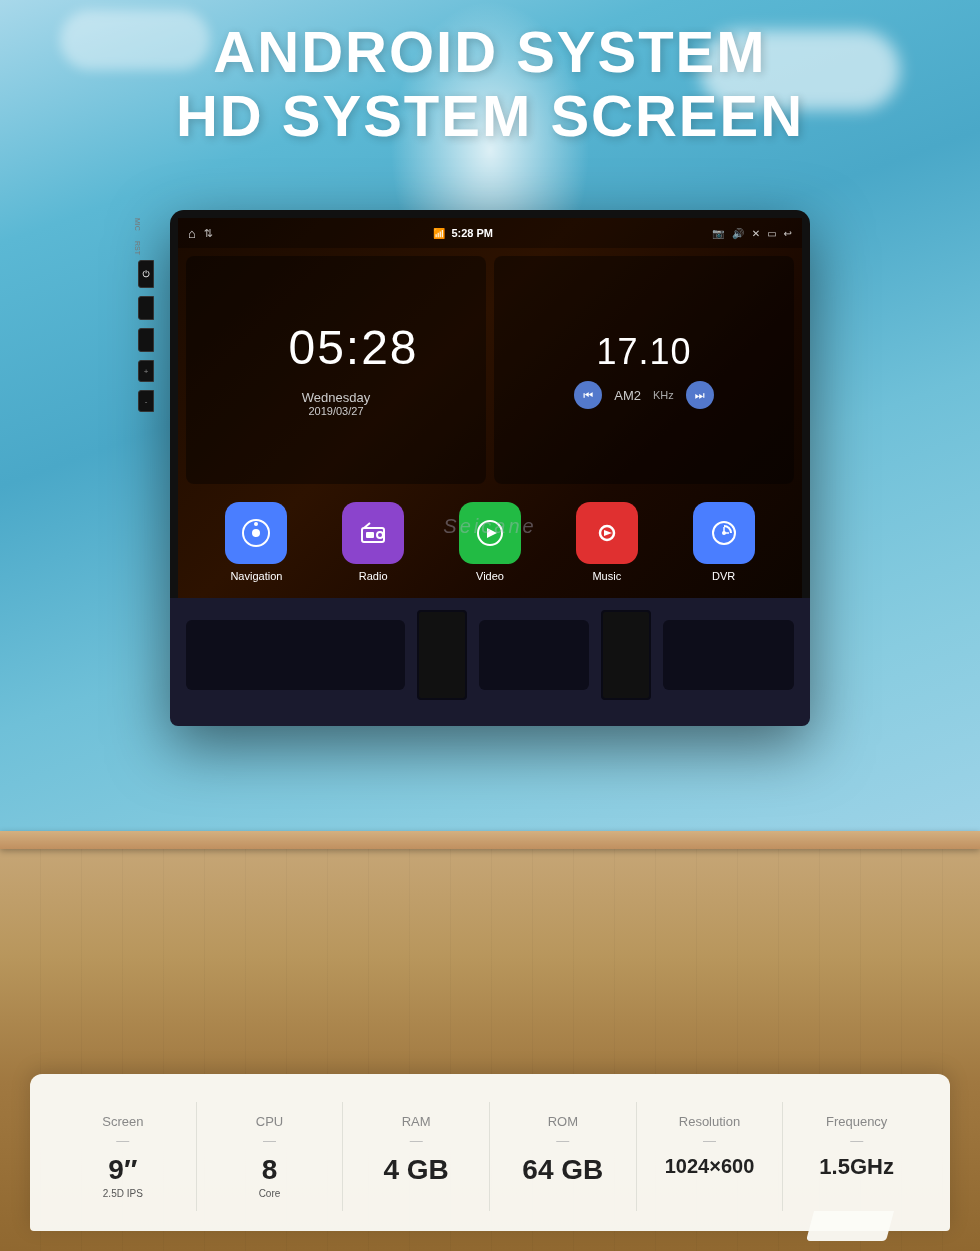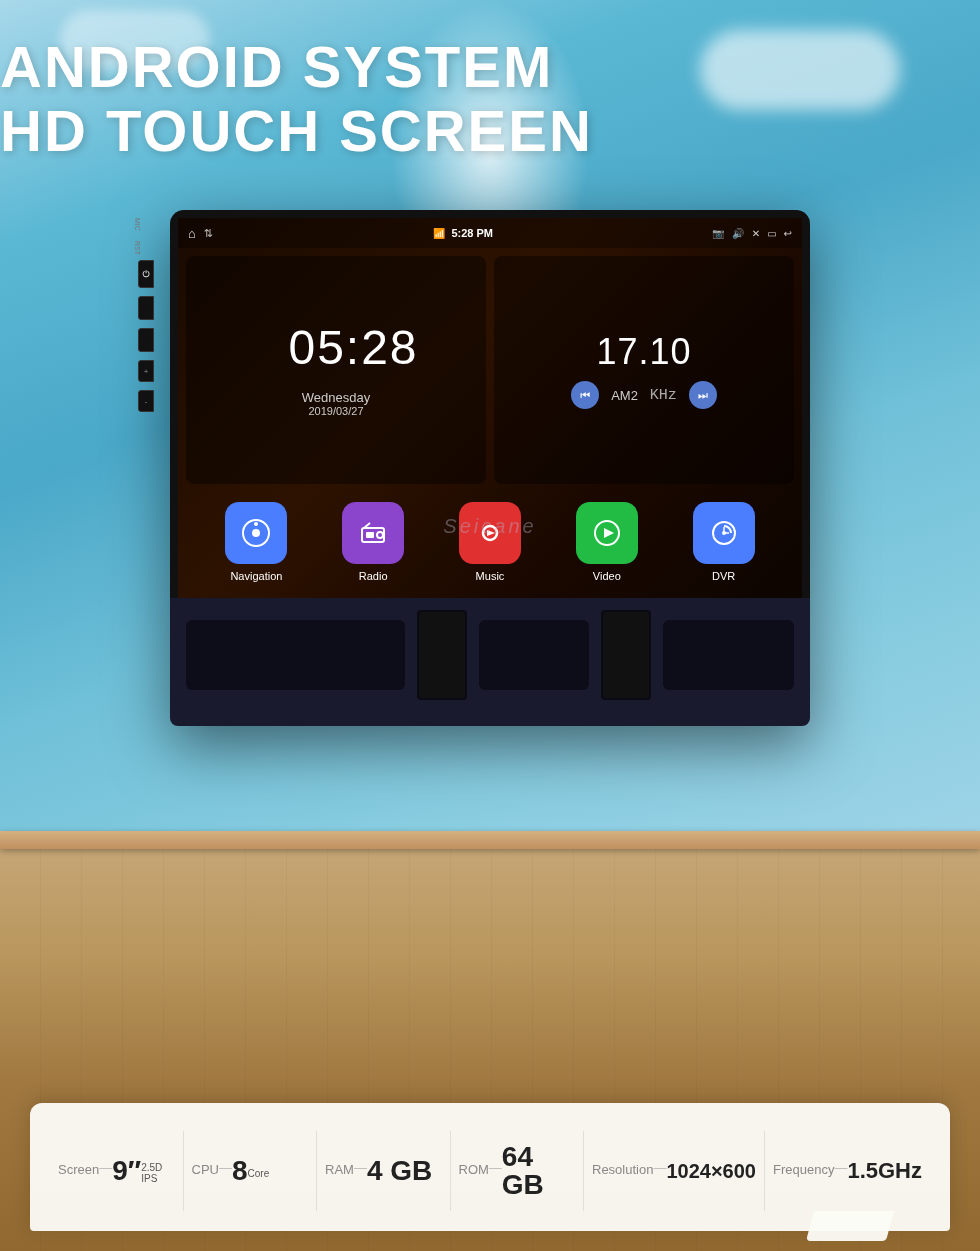--- a/index.html
+++ b/index.html
@@ -69,22 +69,23 @@
       position: absolute;
       top: 0; left: 0;
       width: 100%; height: 18px;
       background: linear-gradient(180deg, #d4b080 0%, #c09060 100%);
       box-shadow: 0 2px 6px rgba(0,0,0,0.3);
     }
 
     
     .hero-text {
       position: absolute;
-      top: 35px;
+      top: 20px;
       left: 0; right: 0;
+      text-align: center;
       z-index: 10;
     }
     .hero-title {
       font-size: 58px;
       font-weight: 900;
       color: white;
       line-height: 1.1;
       text-shadow: 2px 2px 8px rgba(0,0,0,0.2);
       letter-spacing: 2px;
     }
@@ -203,22 +204,21 @@
       justify-content: center;
       color: white;
       font-size: 11px;
     }
     .radio-band {
       color: #ccc;
       font-size: 13px;
     }
     .radio-unit {
       color: #aaa;
-      font-size: 15px;
-      font-family: Liberation Mono, monospace;
+      font-size: 11px;
     }
 
     
     .apps-row {
       display: flex;
       justify-content: space-around;
       padding: 10px 20px 16px 20px;
     }
     .app-icon-wrapper {
       display: flex;
@@ -312,21 +312,21 @@
       transform: skewX(-15deg);
       border-radius: 0 0 4px 4px;
     }
     .specs-grid {
       display: grid;
       grid-template-columns: repeat(6, 1fr);
       gap: 0;
     }
     .spec-item {
       display: flex;
-      flex-direction: row;
+      flex-direction: column;
       align-items: center;
       padding: 12px 8px;
       border-right: 1px solid #e0e0d8;
     }
     .spec-item:last-child {
       border-right: none;
     }
     .spec-label {
       font-size: 13px;
       color: #888;
@@ -357,21 +357,21 @@
   <div class="cloud1"></div>
   <div class="cloud2"></div>
 </div>
 
 <div class="table-bg">
   <div class="table-edge"></div>
 </div>
 
 <div class="hero-text">
   <div class="hero-title">ANDROID SYSTEM</div>
-  <div class="hero-title">HD TOUCH SCREEN</div>
+  <div class="hero-title">HD SYSTEM SCREEN</div>
 </div>
 
 <div class="device-wrapper">
   <div class="stereo-unit">
 
     <div class="screen-bezel">
 
       <div style="position:absolute; left: -36px; top: 8px; display:flex; flex-direction:column; gap:4px; align-items:center;">
         <span style="color:#777; font-size:7px; writing-mode:vertical-rl;">MIC</span>
         <span style="color:#777; font-size:7px; writing-mode:vertical-rl; margin-top:6px;">RST</span>
@@ -438,36 +438,36 @@
               <svg width="34" height="34" viewBox="0 0 34 34">
                   <rect x="6" y="12" width="22" height="14" rx="2" fill="none" stroke="white" stroke-width="2"></rect>
                   <rect x="10" y="16" width="8" height="6" rx="1" fill="white"></rect>
                   <circle cx="24" cy="19" r="3" fill="none" stroke="white" stroke-width="2"></circle>
                   <line x1="8" y1="12" x2="14" y2="7" stroke="white" stroke-width="2"></line>
                 </svg>
             </div>
             <span class="app-label">Radio</span>
           </div>
           <div class="app-icon-wrapper">
+            <div class="app-icon video">
+              <svg width="34" height="34" viewBox="0 0 34 34">
+                  <circle cx="17" cy="17" r="12" fill="none" stroke="white" stroke-width="2"></circle>
+                  <polygon points="14,12 24,17 14,22" fill="white"></polygon>
+                </svg>
+            </div>
+            <span class="app-label">Video</span>
+          </div>
+          <div class="app-icon-wrapper">
             <div class="app-icon music">
               <svg width="34" height="34" viewBox="0 0 34 34">
                   <circle cx="17" cy="17" r="7" fill="none" stroke="white" stroke-width="2.5"></circle>
                   <path d="M14 14 l8 3 l-8 3 Z" fill="white"></path>
                 </svg>
             </div>
             <span class="app-label">Music</span>
-          </div>
-          <div class="app-icon-wrapper">
-            <div class="app-icon video">
-              <svg width="34" height="34" viewBox="0 0 34 34">
-                  <circle cx="17" cy="17" r="12" fill="none" stroke="white" stroke-width="2"></circle>
-                  <polygon points="14,12 24,17 14,22" fill="white"></polygon>
-                </svg>
-            </div>
-            <span class="app-label">Video</span>
           </div>
           <div class="app-icon-wrapper">
             <div class="app-icon dvr">
               <svg width="34" height="34" viewBox="0 0 34 34">
                   <circle cx="17" cy="17" r="11" fill="none" stroke="white" stroke-width="2"></circle>
                   <path d="M17 10 A7 7 0 0 1 24 17" stroke="white" stroke-width="2" fill="none"></path>
                   <circle cx="17" cy="17" r="2" fill="white"></circle>
                   <line x1="17" y1="17" x2="17" y2="11" stroke="white" stroke-width="1.5"></line>
                   <line x1="17" y1="17" x2="22" y2="17" stroke="white" stroke-width="1.5"></line>
                 </svg>

